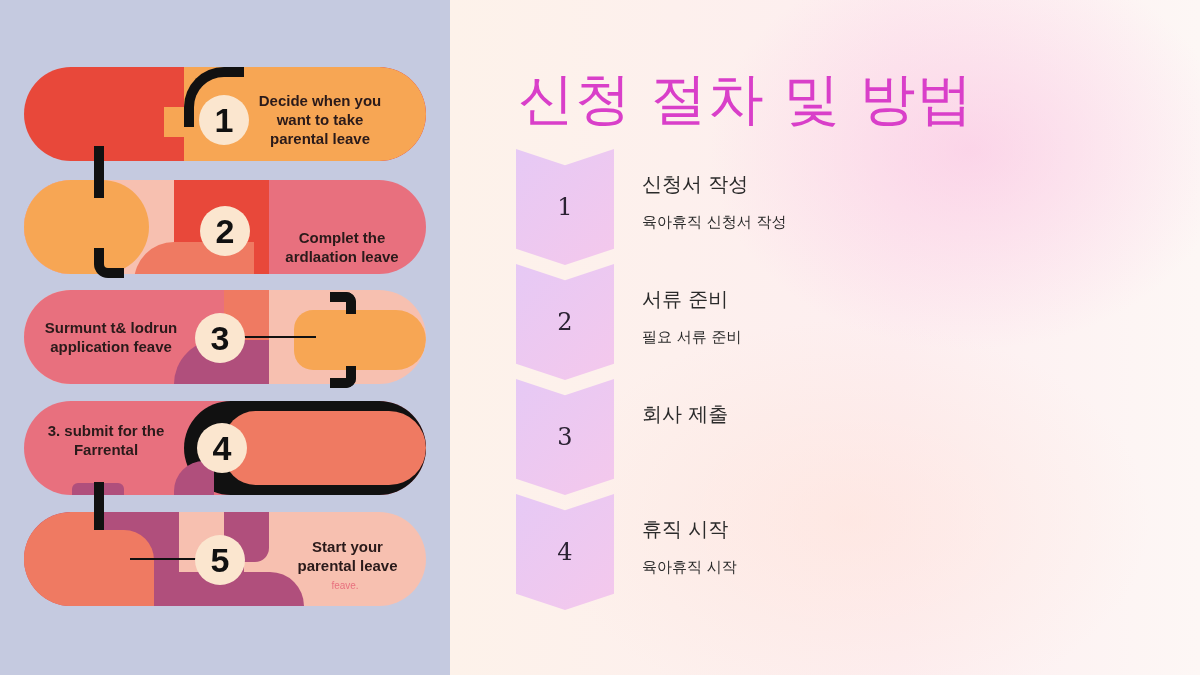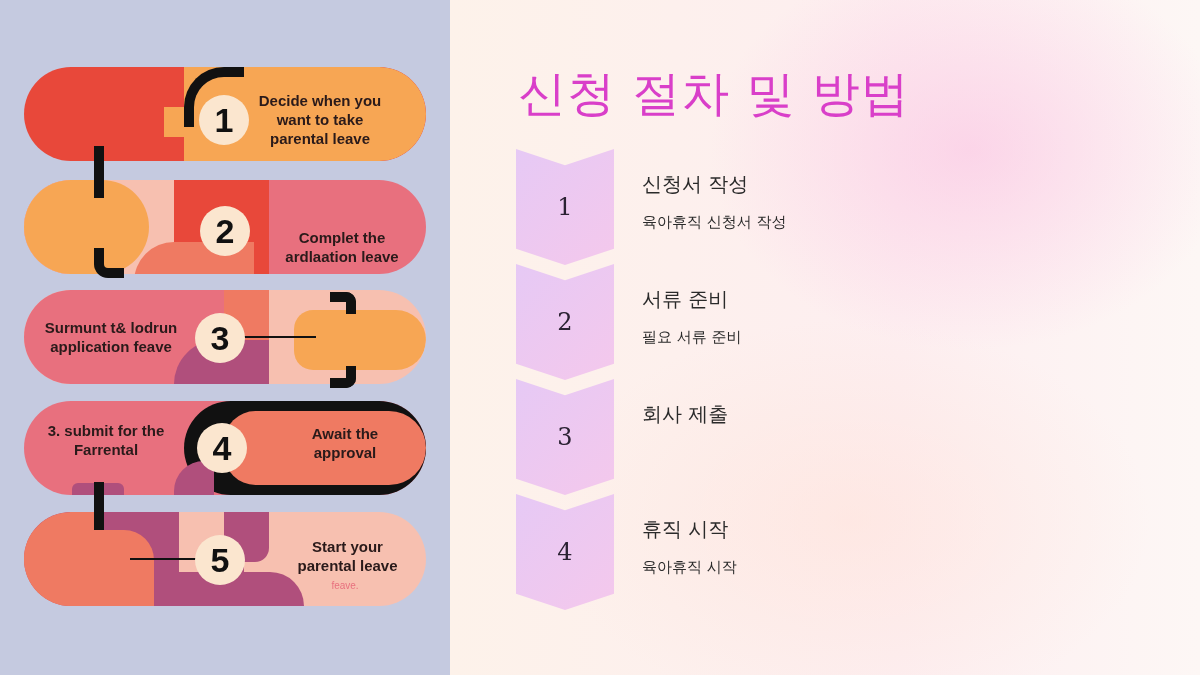--- a/index.html
+++ b/index.html
@@ -36,21 +36,21 @@
   
   .right-panel {
     position: absolute; left: 450px; top: 0; width: 750px; height: 675px;
     background:
       radial-gradient(ellipse 260px 200px at 520px 150px, rgba(250,190,225,0.55), rgba(250,190,225,0) 100%),
       radial-gradient(ellipse 300px 200px at 400px 520px, rgba(255,225,215,0.5), rgba(255,225,215,0) 100%),
       linear-gradient(90deg, #fdf2ea 0%, #fdeef0 60%, #fdf7f5 100%);
   }
   .title {
     position: absolute; left: 518px; top: 62px;
-    font-family: "DejaVu Sans", sans-serif; font-size: 48px; font-weight: normal;
+    font-family: "DejaVu Sans", sans-serif; font-size: 56px; font-weight: normal;
     color: #d93fc9; letter-spacing: 1px;
   }
   .step { position: absolute; left: 516px; width: 420px; height: 116px; }
   .chevron {
     position: absolute; left: 0; top: 0; width: 98px; height: 116px;
     background: linear-gradient(135deg, #e6c9f5 0%, #f4c8ec 100%);
     clip-path: polygon(0 0, 50% 14%, 100% 0, 100% 86%, 50% 100%, 0 86%);
   }
   .chev-num {
     position: absolute; left: 0; top: 0; width: 98px; height: 116px;
@@ -121,24 +121,20 @@
     <div class="seg" style="left:160px;width:242px;background:#111;border-radius:60px 47px 47px 60px;"></div>
     <div class="seg" style="left:200px;width:202px;top:10px;height:74px;background:#ef7a62;border-radius:40px 47px 47px 40px;"></div>
     <div class="seg" style="left:150px;top:60px;height:34px;width:40px;background:#b04f7c;border-radius:30px 0 0 0;"></div>
     <div class="seg" style="left:48px;top:82px;height:12px;width:52px;background:#b04f7c;border-radius:6px 6px 0 0;"></div>
   </div>
   <div class="num-circle" style="left:197px;top:423px;">4</div>
   <div class="pill-text" style="left:36px;top:421px;width:140px;">
     <div>3. submit for the</div>
     <div>Farrental</div>
   </div>
-  <div class="pill-text" style="left:290px;top:424px;width:110px;">
-    <div>Await the</div>
-    <div>approval</div>
-  </div>
 
   <div class="black-bar" style="left:94px;top:482px;width:10px;height:48px;"></div>
 
   <div class="pill" style="top:512px;">
     <div class="seg" style="left:0;width:402px;background:#f7c0b0;"></div>
     <div class="seg" style="left:0;width:220px;background:#b04f7c;"></div>
     <div class="seg" style="left:155px;width:45px;height:60px;background:#f7c0b0;"></div>
     <div class="seg" style="left:200px;width:45px;height:50px;background:#b04f7c;border-radius:0 0 14px 0;"></div>
     <div class="seg" style="left:220px;top:60px;height:34px;width:60px;background:#b04f7c;border-radius:0 40px 0 0;"></div>
     <div class="seg" style="left:0;width:130px;top:18px;height:76px;background:#ef7a62;border-radius:0 30px 0 0;"></div>

